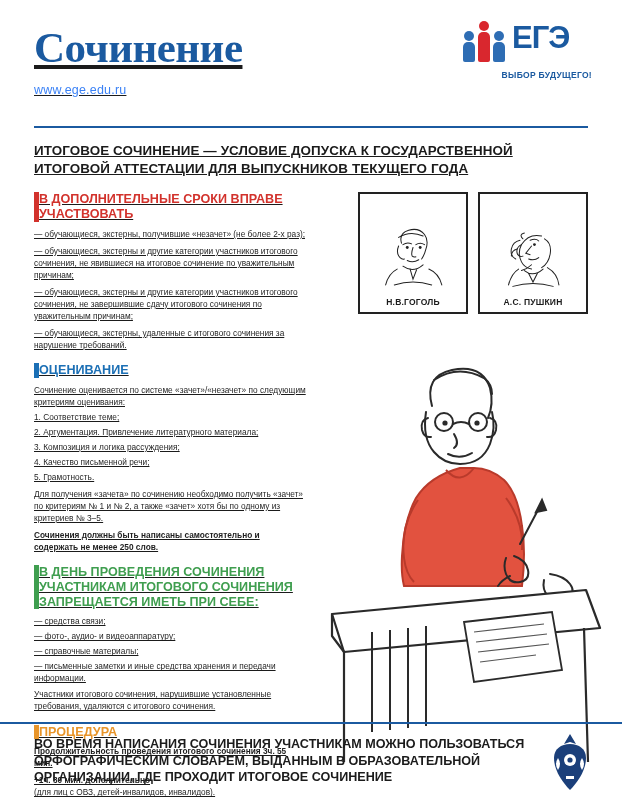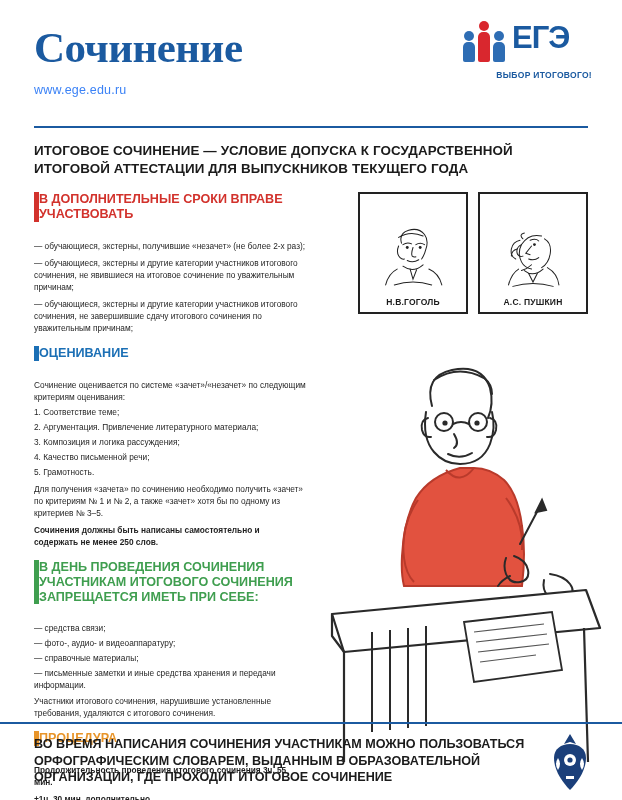--- a/index.html
+++ b/index.html
@@ -11,20 +11,21 @@
     font-family: "Liberation Sans", sans-serif;
     color: #1b1b1b;
     overflow: hidden;
   }
   .page {
     position: relative;
     width: 622px;
     height: 800px;
     background: #fff;
     padding: 0;
+    text-decoration: underline;
   }
 
   
   .header {
     position: relative;
     padding: 26px 34px 0 34px;
     height: 120px;
   }
   .title {
     font-size: 43px;
@@ -122,21 +123,21 @@
     font-size: 12.6px;
   }
   .sec-title.red   { color: #d2322c; border-left: 5px solid #d2322c; }
   .sec-title.blue  { color: #1b6fb5; border-left: 5px solid #1b6fb5; }
   .sec-title.green { color: #3f9e4f; border-left: 5px solid #3f9e4f; }
   .sec-title.orange{ color: #e8952a; border-left: 5px solid #e8952a; }
 
   .para {
     font-size: 8.3px;
     line-height: 1.45;
-    margin-top: 18px;
+    margin-top: 6px;
     color: #1f1f1f;
   }
   .para p { margin: 0 0 5px 0; }
   .para p:last-child { margin-bottom: 0; }
   .bold { font-weight: bold; }
   .tight p { margin-bottom: 3px; }
 
   .blk { margin-top: 12px; }
 
   
@@ -209,21 +210,21 @@
 
     <div class="ege-logo">
       <div class="ege-mark">
         <div class="ege-fig">
           <div class="f f1"></div>
           <div class="f f2"></div>
           <div class="f f3"></div>
         </div>
         <div class="ege-text">ЕГЭ</div>
       </div>
-      <div class="ege-sub">ВЫБОР ИТОГОВОГО!</div>
+      <div class="ege-sub">ВЫБОР БУДУЩЕГО!</div>
     </div>
   </div>
 
   <div class="rule"></div>
 
   <div class="lead">ИТОГОВОЕ СОЧИНЕНИЕ — УСЛОВИЕ ДОПУСКА К ГОСУДАРСТВЕННОЙ ИТОГОВОЙ АТТЕСТАЦИИ ДЛЯ ВЫПУСКНИКОВ ТЕКУЩЕГО ГОДА</div>
 
   <div class="body">
 
     <div class="portraits">
@@ -327,20 +328,21 @@
     </div>
 
     <div class="col-left">
 
       <div class="blk" style="margin-top:0">
         <div class="sec-title red">В ДОПОЛНИТЕЛЬНЫЕ СРОКИ ВПРАВЕ УЧАСТВОВАТЬ</div>
         <div class="para">
           <p>— обучающиеся, экстерны, получившие «незачет» (не более 2-х раз);</p>
           <p>— обучающиеся, экстерны и другие категории участников итогового сочинения, не явившиеся на итоговое сочинение по уважительным причинам;</p>
           <p>— обучающиеся, экстерны и другие категории участников итогового сочинения, не завершившие сдачу итогового сочинения по уважительным причинам;</p>
+          <p>— обучающиеся, экстерны, удаленные с итогового сочинения за нарушение требований.</p>
         </div>
       </div>
 
       <div class="blk">
         <div class="sec-title blue">ОЦЕНИВАНИЕ</div>
         <div class="para tight">
           <p>Сочинение оценивается по системе «зачет»/«незачет» по следующим критериям оценивания:</p>
           <p>1. Соответствие теме;</p>
           <p>2. Аргументация. Привлечение литературного материала;</p>
           <p>3. Композиция и логика рассуждения;</p>

